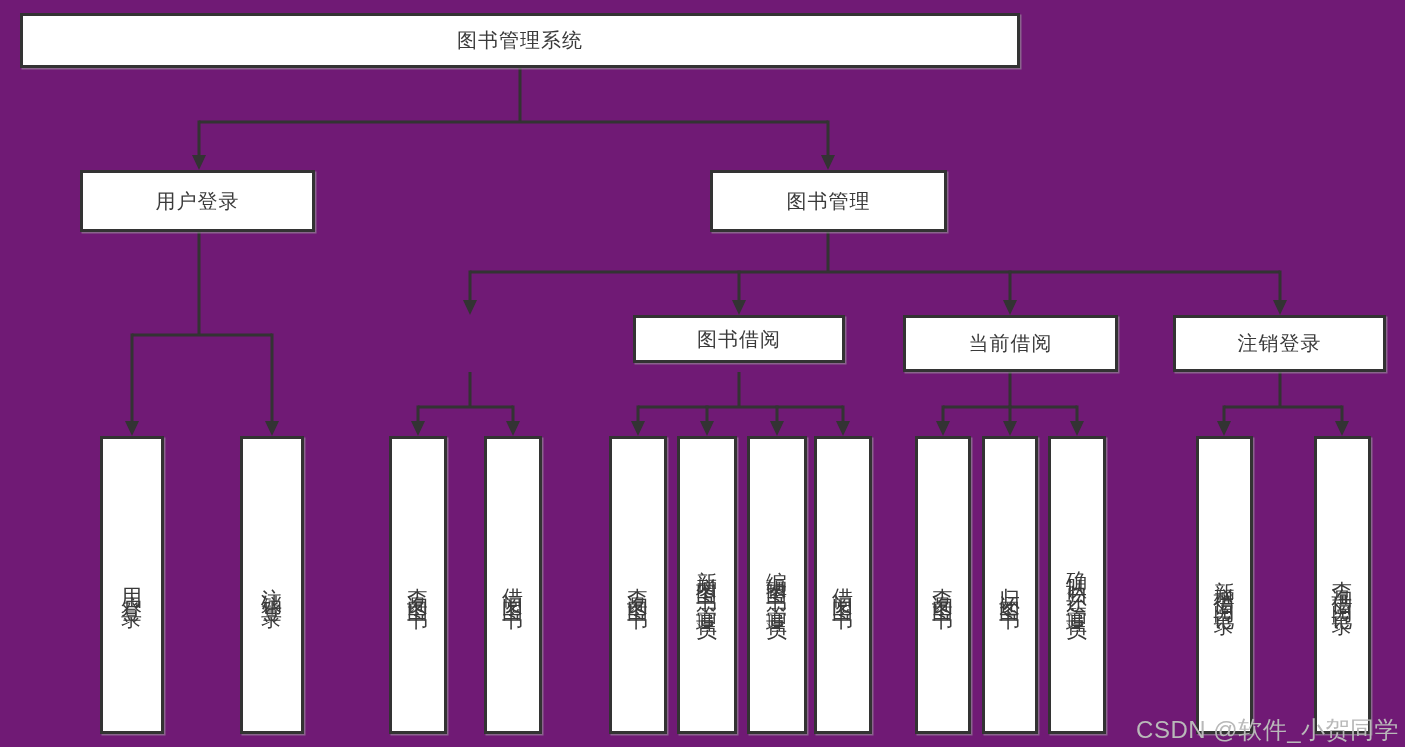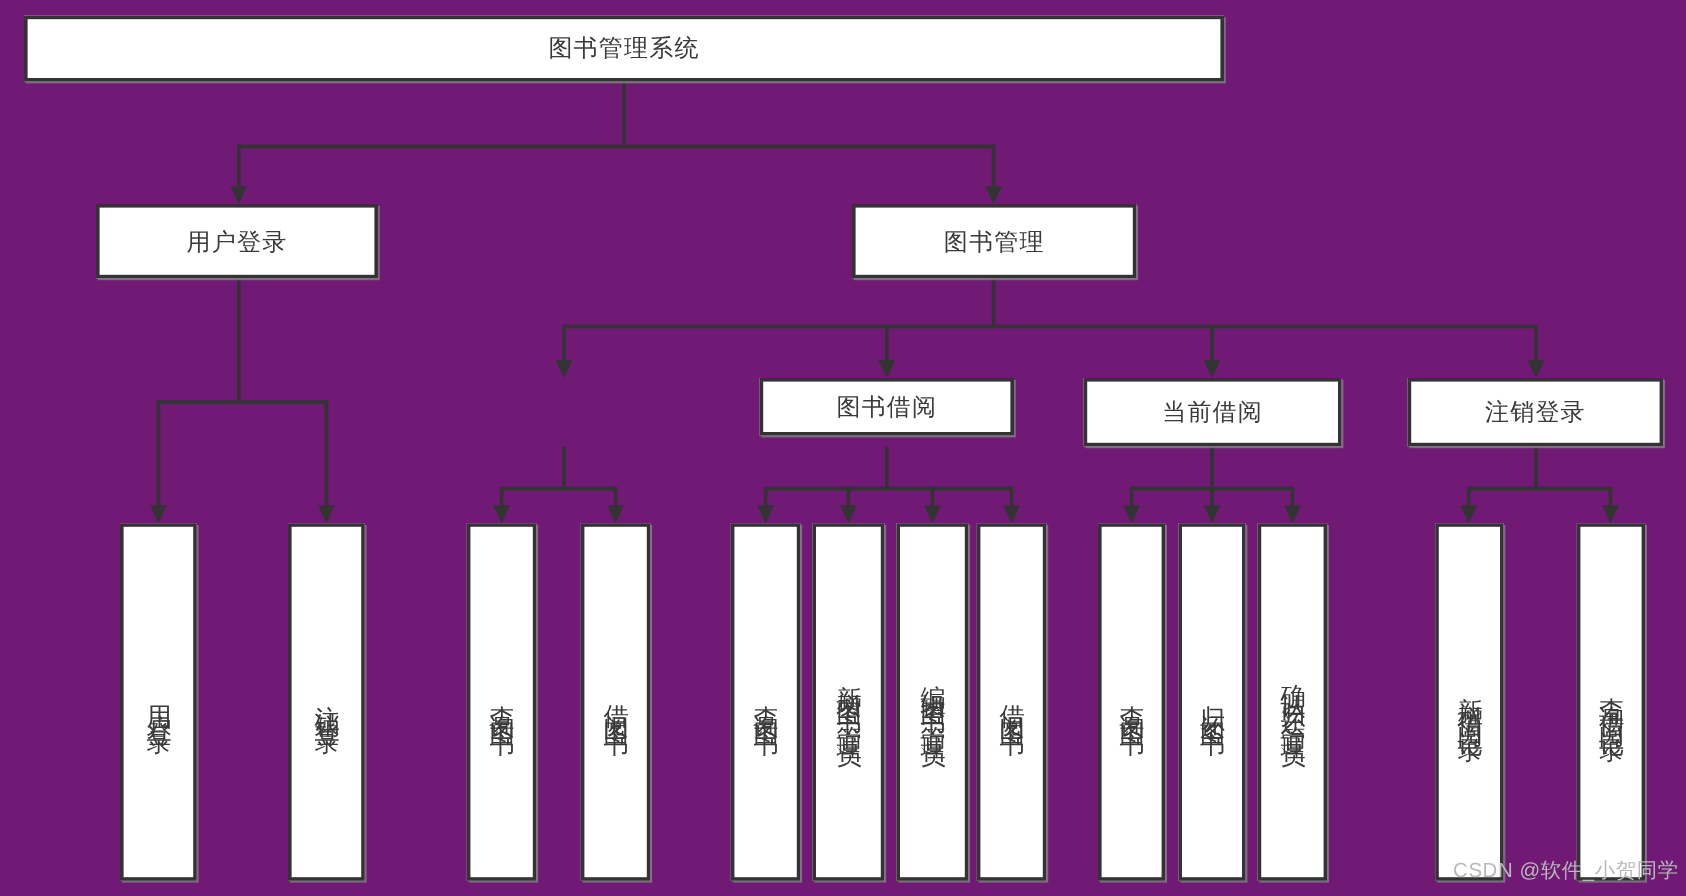--- a/index.html
+++ b/index.html
@@ -33,21 +33,21 @@
   .vbox .vtext{
     writing-mode:vertical-rl;
     font-size:21px;
     letter-spacing:7px;
     line-height:1;
     white-space:nowrap;
   }
   #watermark{
     position:absolute;
     right:6px;top:714px;
-    font-size:17px;
+    font-size:24px;
     color:#b9b9b9;
     letter-spacing:.5px;
     z-index:5;
   }
 </style>
 </head>
 <body>
 
 <div id="stage">
 

